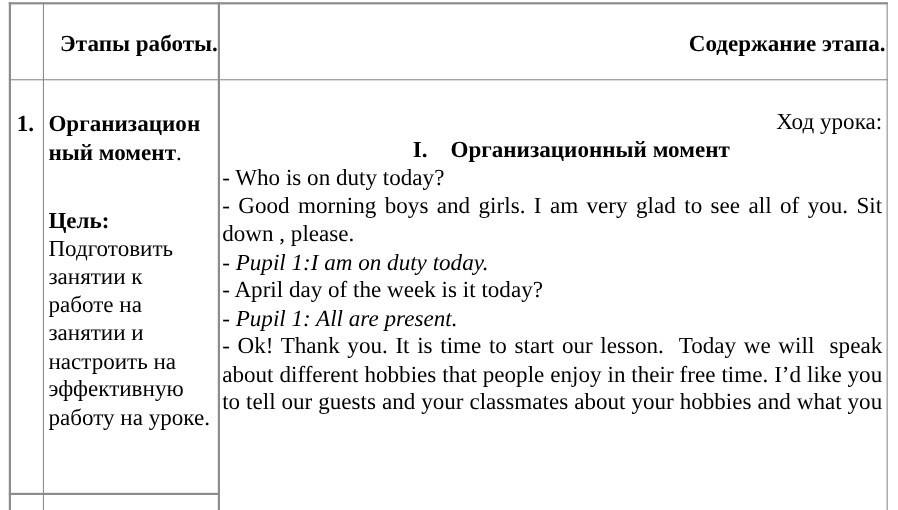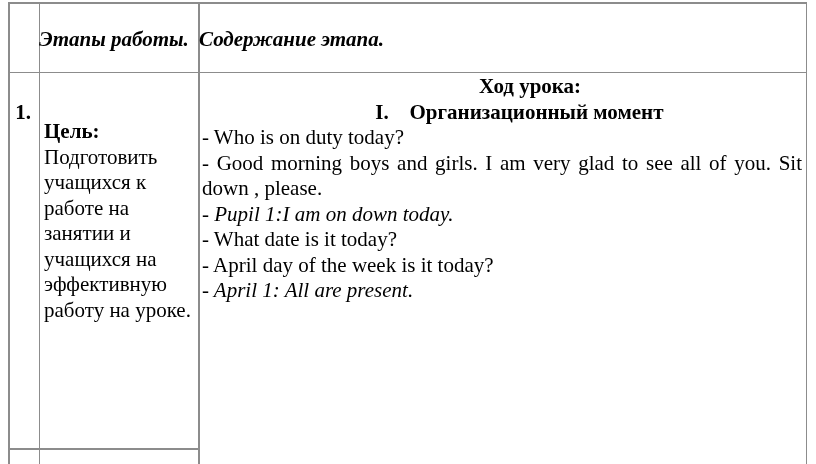--- a/index.html
+++ b/index.html
@@ -16,24 +16,24 @@
   .bl { position: absolute; background: #8c8c8c; }
   .hline { height: 1.5px; }
   .vline { width: 1.5px; }
   .abs { position: absolute; }
   .it { font-style: italic; }
   .np { font-weight: normal; }
   p { margin: 0; text-align: center; }
   .dlg { text-align: justify; }
   .pre { white-space: pre-wrap; }
   .jl { text-align-last: justify; }
-  .hdr { text-align: left; font-weight: bold; font-style: italic; }
+  .hdr { text-align: right; font-weight: bold; }
   .stage-title { font-weight: bold; overflow-wrap: break-word; word-wrap: break-word; }
-  .goal-label { font-weight: bold; margin-top: 19px; }
-  .heading { text-align: center; font-weight: bold; padding-left: 56px; }
+  .goal-label { font-weight: bold; margin-top: 37px; }
+  .heading { text-align: right; font-weight: normal; padding-left: 56px; margin-top: 24px; }
   .section { padding-left: 14px; font-weight: bold; }
   .section .num { display: inline-block; width: 55px; }
   sup { font-size: 13px; line-height: 0; vertical-align: super; font-style: italic; }
   .numcell { text-align: right; font-weight: bold; }
 </style>
 </head>
 <body>
 
 <div class="bl hline" style="left:8px; top:2px; width:799px;"></div>
 <div class="bl hline" style="left:8px; top:71.5px; width:799px;"></div>
@@ -42,27 +42,28 @@
 <div class="bl vline" style="left:38.5px; top:2px; height:462px;"></div>
 <div class="bl vline" style="left:198px; top:2px; height:462px;"></div>
 <div class="bl vline" style="left:805.5px; top:2px; height:462px;"></div>
 
 <div class="abs hdr" style="left:39px; top:27px; width:159px;">Этапы работы.</div>
 <div class="abs hdr" style="left:199px; top:27px; width:606px;">Содержание этапа.</div>
 
 <div class="abs numcell" style="left:9px; top:100px; width:22px;">1.</div>
 
 <div class="abs" style="left:44px; top:100px; width:150px;">
+  <div class="stage-title"><span>Организационный момент</span><span class="np">.</span></div>
   <div class="goal-label">Цель:</div>
-  <div>Подготовить учащихся к работе на занятии и учащихся на эффективную работу на уроке.</div>
+  <div>Подготовить занятии к работе на занятии и настроить на эффективную работу на уроке.</div>
 </div>
 
 <div class="abs" style="left:202px; top:74px; width:600px;">
   <div class="heading">Ход урока:</div>
   <p class="section"><span class="num">I.</span><span>Организационный момент</span></p>
 
   <p class="dlg">- Who is on duty today?</p>
   <p class="dlg">- Good morning boys and girls. I am very glad to see all of you. Sit down , please.</p>
-  <p class="dlg it">- Pupil 1:I am on down today.</p>
-  <p class="dlg">- What date is it today?</p>
+  <p class="dlg it">- Pupil 1:I am on duty today.</p>
   <p class="dlg">- April day of the week is it today?</p>
-  <p class="dlg it">- April 1: All are present.</p>
+  <p class="dlg it">- Pupil 1: All are present.</p>
+  <p class="dlg pre jl">- Ok! Thank you. It is time to start our lesson.  Today we will  speak about different hobbies that people enjoy in their free time. I’d like you to tell our guests and your classmates about your hobbies and what you</p>
 </div>
 
 </body></html>

